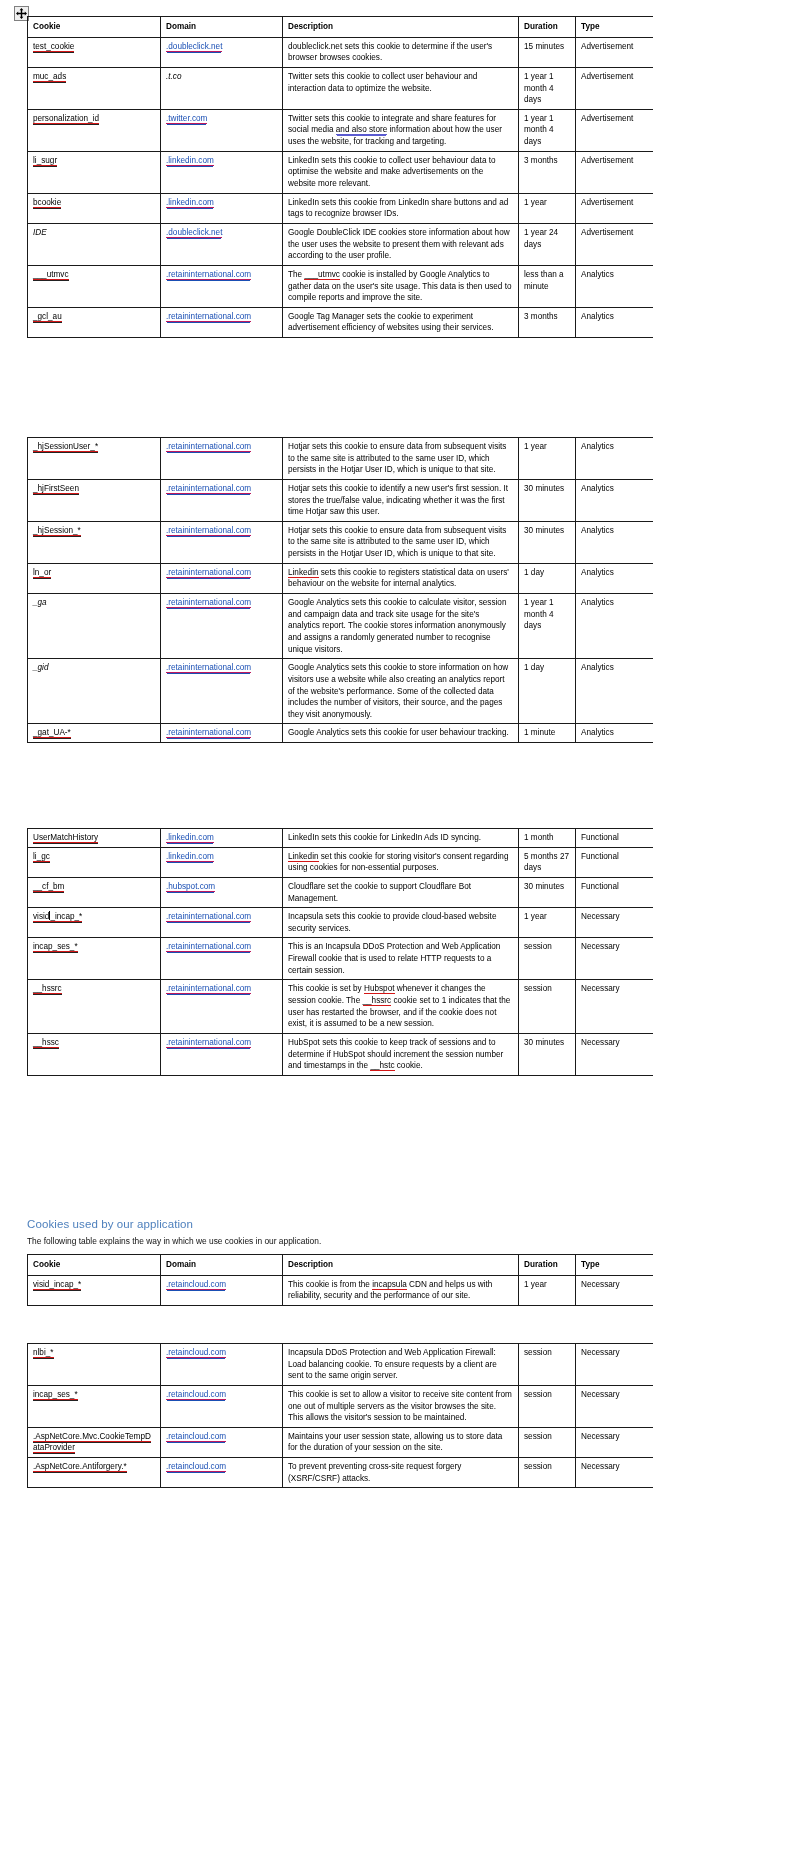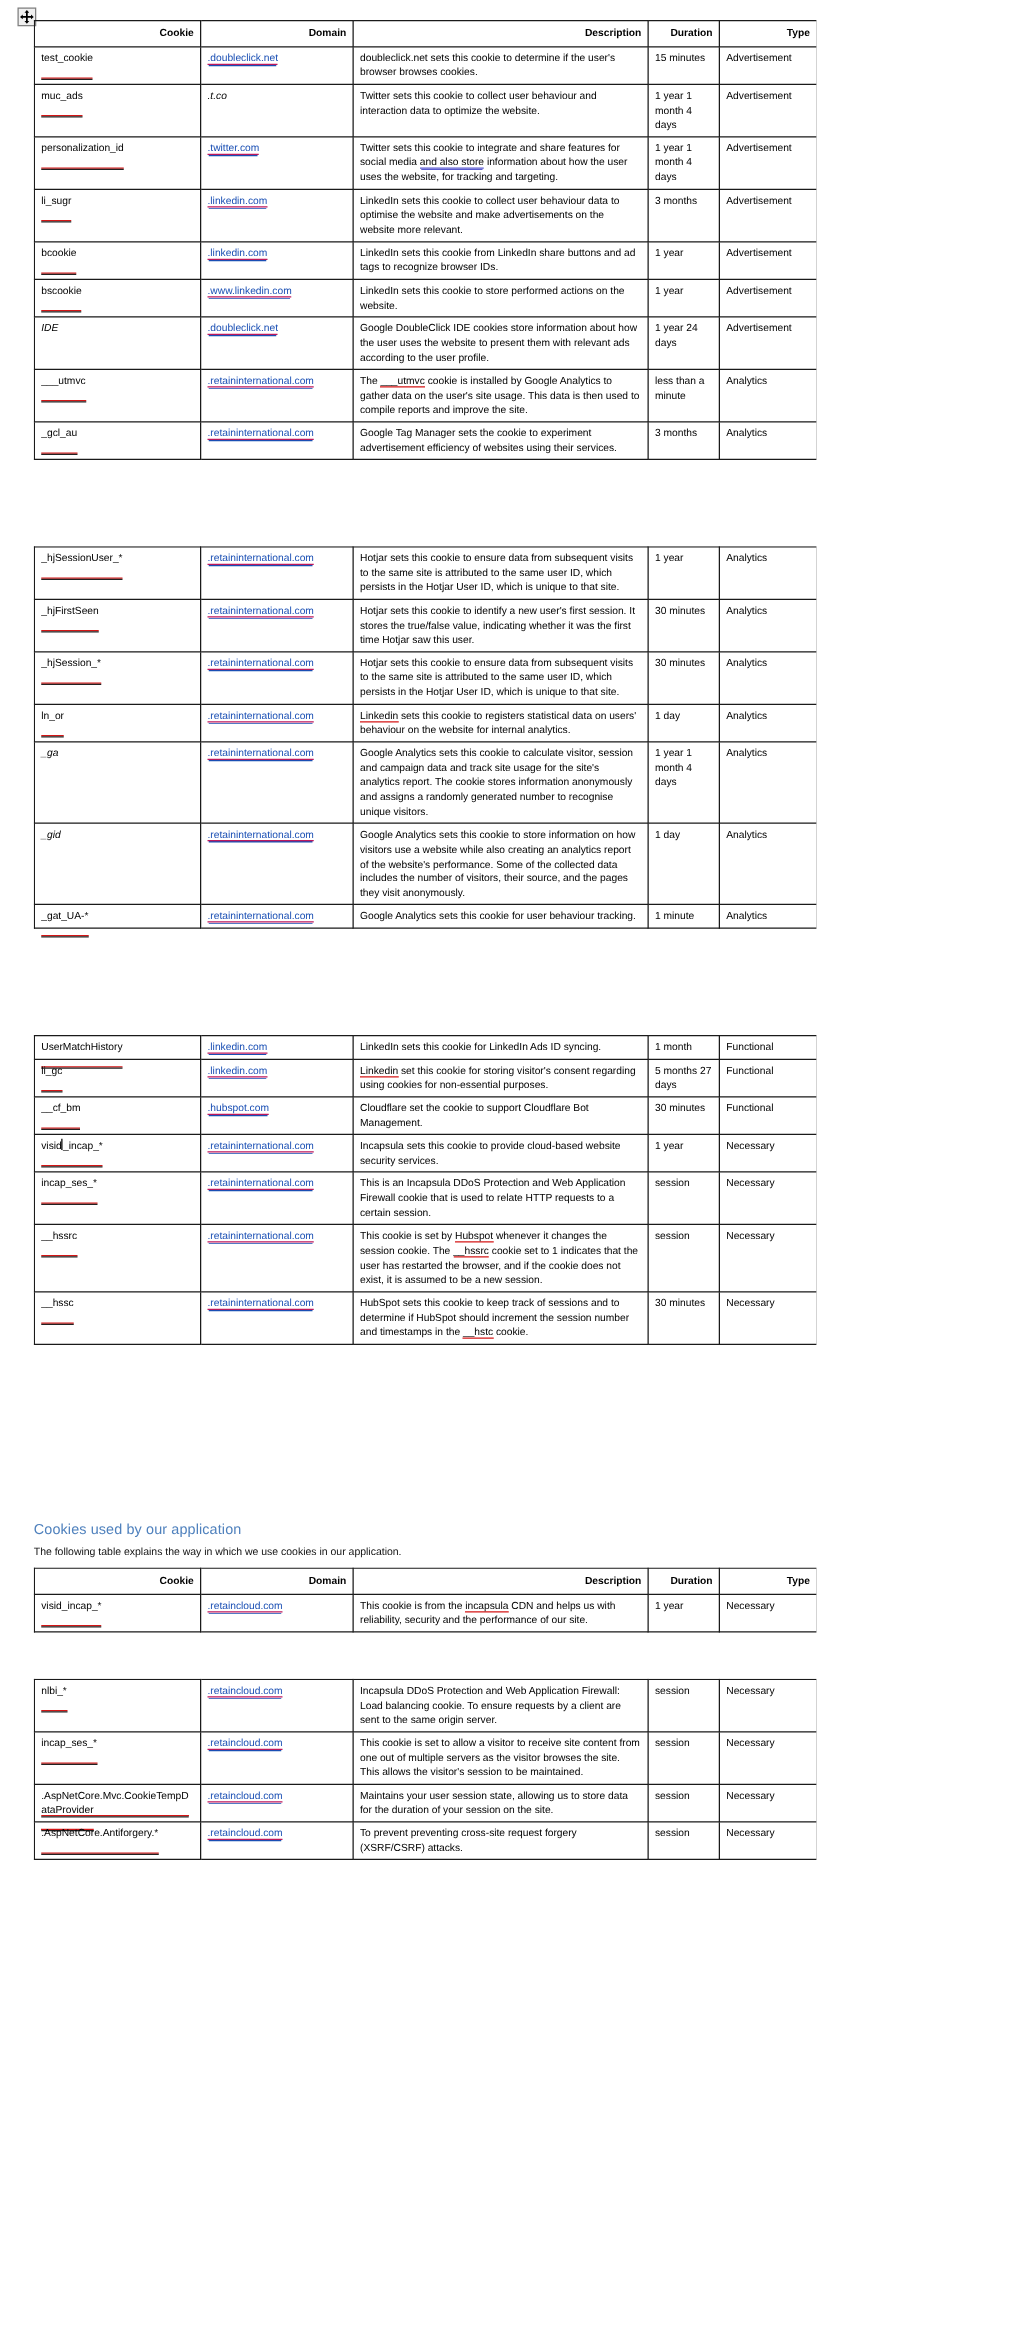--- a/index.html
+++ b/index.html
@@ -52,38 +52,37 @@
     font-size: 8.2px;
     line-height: 1.42;
     word-wrap: break-word;
     overflow-wrap: break-word;
   }
   table.ck th {
     font-weight: bold;
     border-bottom: 1.6px solid #1a1a1a;
     padding-top: 4px;
     padding-bottom: 4px;
-    text-align: right;
   }
   
   col.c-cookie { width: 133px; }
   col.c-domain { width: 122px; }
   col.c-desc   { width: 236px; }
   col.c-dur    { width: 57px; }
   col.c-type   { width: 78px; }
 
   .cookie-name {
     border-bottom: 1px solid #222;
     display: inline;
     text-decoration: none;
     background-image: linear-gradient(to right,#d41616 0,#d41616 100%);
     background-size: 4px 1px;
     background-repeat: repeat-x;
     background-position: 0 100%;
-    padding-bottom: 12px;
+    padding-bottom: 1px;
     margin-top: 16px;
   }
   .cookie-plain { display:inline;font-style:italic; }
   .dom-link {
     color: #1a4fb4;
     text-decoration: none;
     border-bottom: 1px solid #be185d;
     box-shadow: 0 2px 0 -1px #1a4fb4;
     display: inline;
   }
@@ -182,27 +181,20 @@
           <td>Advertisement</td>
         </tr>
         <tr>
           <td><span class="cookie-name">bcookie</span></td>
           <td><span class="dom-link">.linkedin.com</span></td>
           <td>LinkedIn sets this cookie from LinkedIn share buttons and ad tags to recognize browser IDs.</td>
           <td>1 year</td>
           <td>Advertisement</td>
         </tr>
         <tr>
-          <td><span class="cookie-name">bscookie</span></td>
-          <td><span class="dom-link">.www.linkedin.com</span></td>
-          <td>LinkedIn sets this cookie to store performed actions on the website.</td>
-          <td>1 year</td>
-          <td>Advertisement</td>
-        </tr>
-        <tr>
           <td><span class="cookie-plain">IDE</span></td>
           <td><span class="dom-link">.doubleclick.net</span></td>
           <td>Google DoubleClick IDE cookies store information about how the user uses the website to present them with relevant ads according to the user profile.</td>
           <td>1 year 24 days</td>
           <td>Advertisement</td>
         </tr>
         <tr>
           <td><span class="cookie-name">___utmvc</span></td>
           <td><span class="dom-link">.retaininternational.com</span></td>
           <td>The <span class="sq">___utmvc</span> cookie is installed by Google Analytics to gather data on the user's site usage. This data is then used to compile reports and improve the site.</td>

